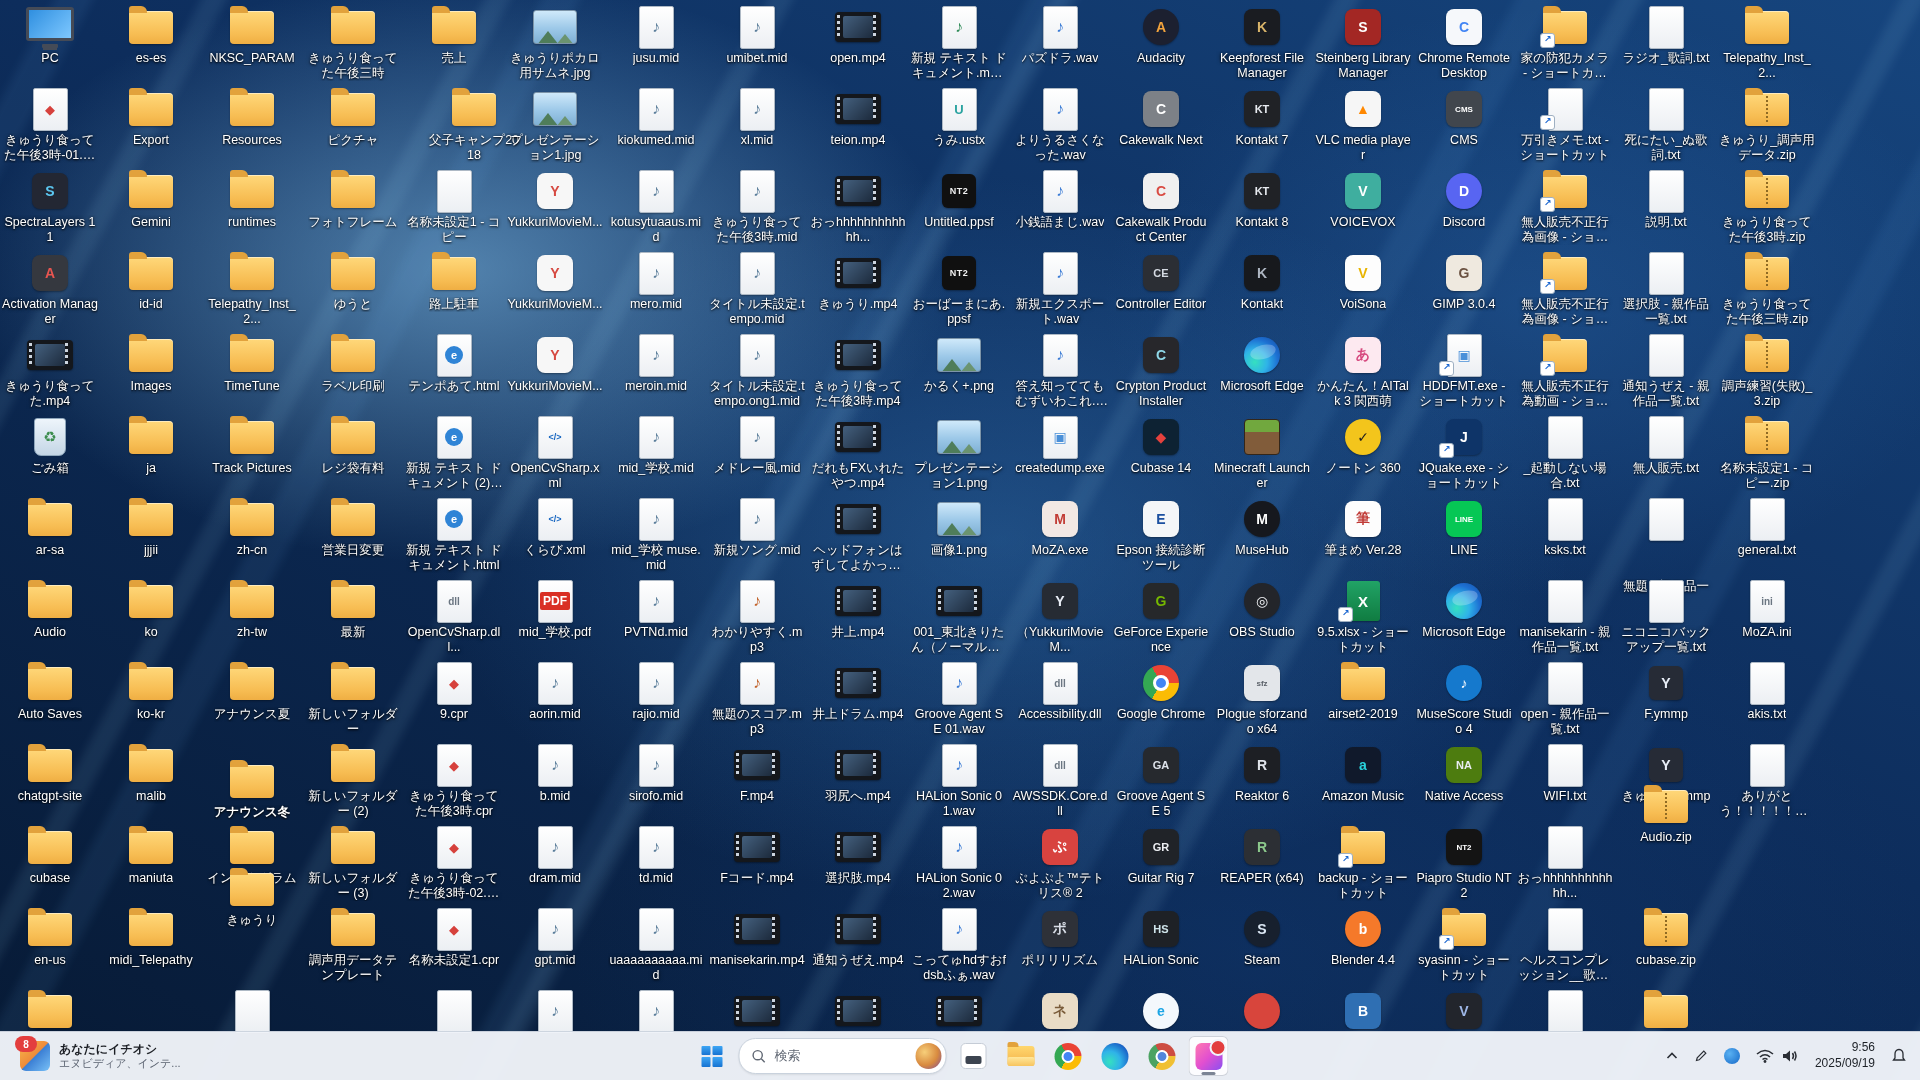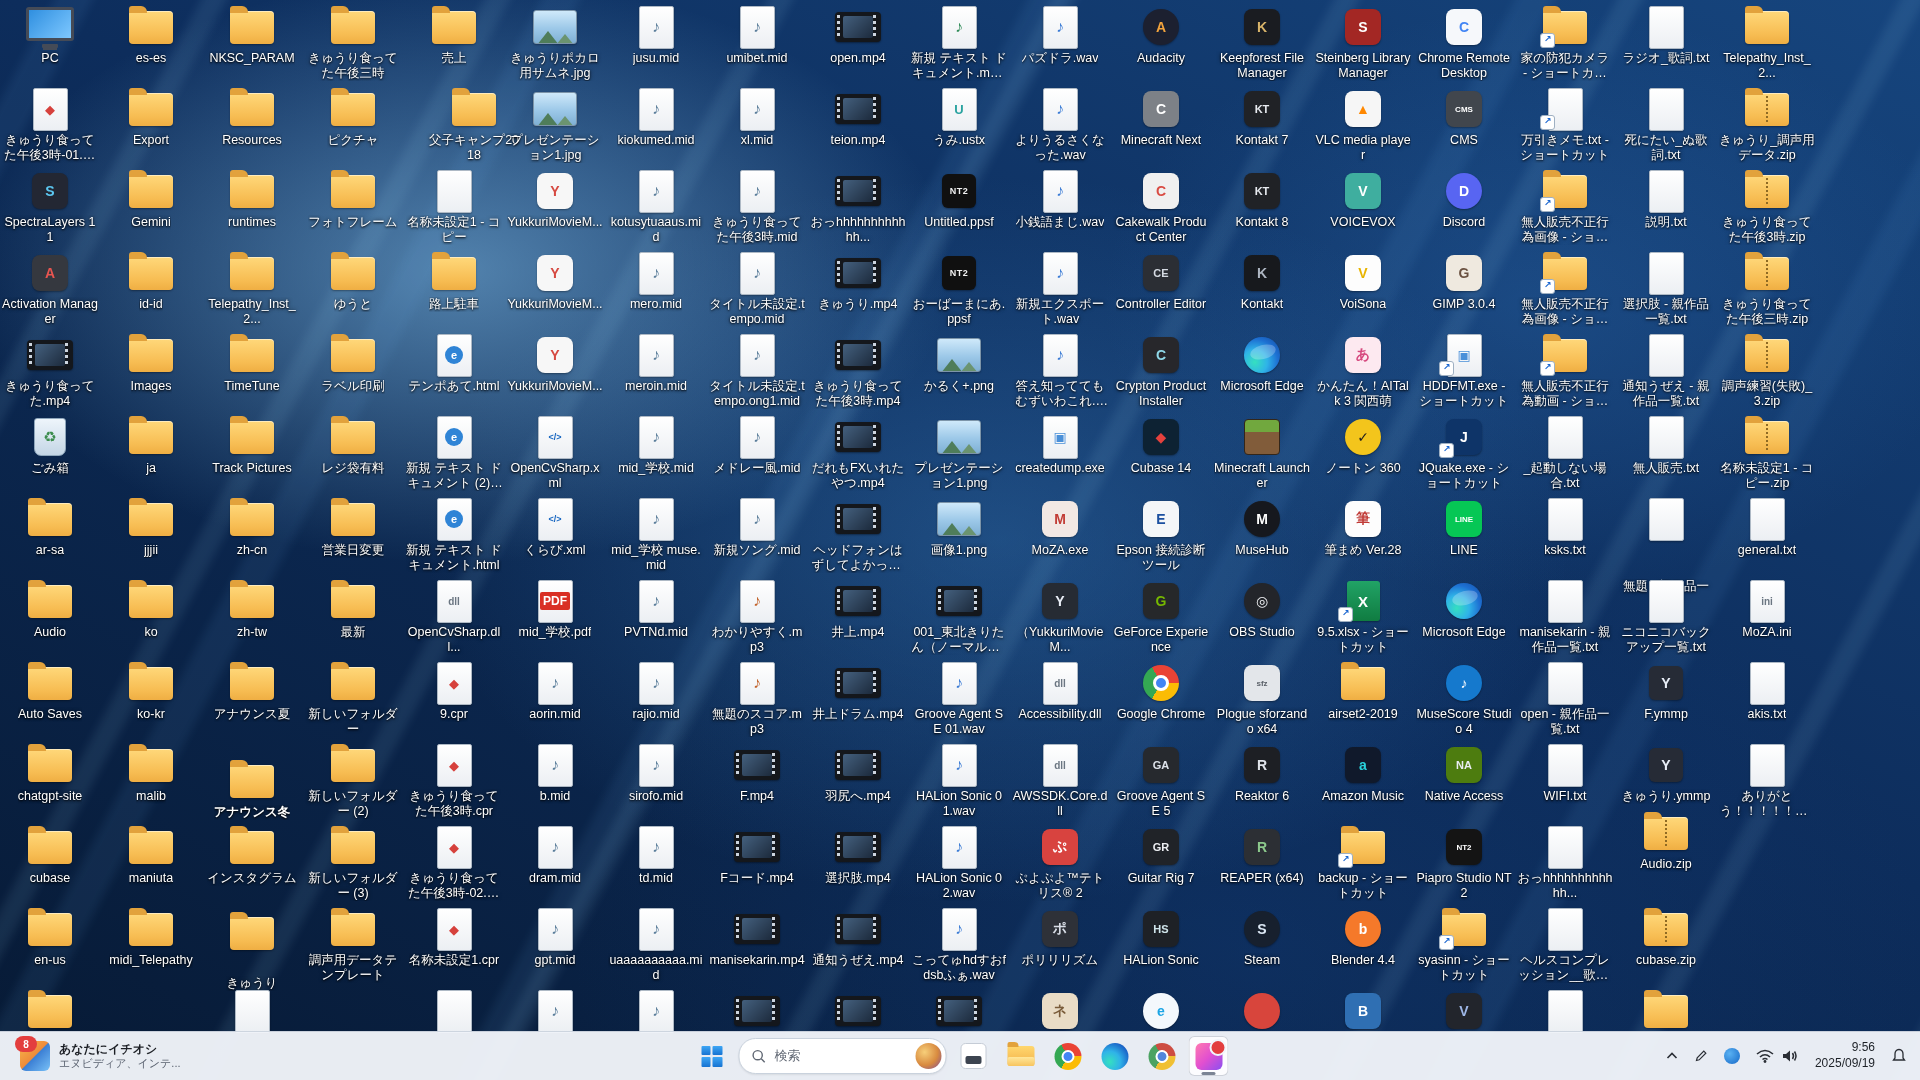--- a/index.html
+++ b/index.html
@@ -338,21 +338,21 @@
         <div class="fold"></div>
       </div>
       <div class="dlabel">アナウンス冬</div>
     </div>
     <div class="dicon" title="インスタグラム" style="left: 204px; top: 826px;">
       <div class="ic">
         <div class="fold"></div>
       </div>
       <div class="dlabel">インスタグラム</div>
     </div>
-    <div class="dicon" title="きゅうり" style="left: 204px; top: 912px; gap: 19px;">
+    <div class="dicon" title="きゅうり" style="left: 204px; top: 868px;">
       <div class="ic">
         <div class="fold"></div>
       </div>
       <div class="dlabel">きゅうり</div>
     </div>
     <div class="dicon" style="left: 204px; top: 990px;">
       <div class="ic">
         <div class="page t-txt">
           <span class="pgly"></span>
         </div>
@@ -1088,21 +1088,21 @@
     <div class="dicon" title="Audacity" style="left: 1113px; top: 6px;">
       <div class="ic">
         <div class="appico round" style="background: rgb(28, 32, 48); color: rgb(242, 163, 60);">A</div>
       </div>
       <div class="dlabel">Audacity</div>
     </div>
     <div class="dicon" title="Cakewalk Next" style="left: 1113px; top: 88px;">
       <div class="ic">
         <div class="appico" style="background: rgb(125, 129, 135); color: rgb(255, 255, 255);">C</div>
       </div>
-      <div class="dlabel">Minecraft Next</div>
+      <div class="dlabel">Cakewalk Next</div>
     </div>
     <div class="dicon" title="Cakewalk Product Center" style="left: 1113px; top: 170px;">
       <div class="ic">
         <div class="appico" style="background: rgb(240, 240, 240); color: rgb(217, 75, 67);">C</div>
       </div>
       <div class="dlabel">Cakewalk Product Center</div>
     </div>
     <div class="dicon" title="Controller Editor" style="left: 1113px; top: 252px;">
       <div class="ic">
         <div class="appico g2" style="background: rgb(43, 46, 52); color: rgb(213, 218, 226);">CE</div>
@@ -1574,21 +1574,21 @@
         <div class="sqico ymmpi">Y</div>
       </div>
       <div class="dlabel">F.ymmp</div>
     </div>
     <div class="dicon" title="きゅうり.ymmp" style="left: 1618px; top: 744px;">
       <div class="ic">
         <div class="sqico ymmpi">Y</div>
       </div>
       <div class="dlabel">きゅうり.ymmp</div>
     </div>
-    <div class="dicon" title="Audio.zip" style="left: 1618px; top: 812px;">
+    <div class="dicon" title="Audio.zip" style="left: 1618px; top: 785px;">
       <div class="ic">
         <div class="fold zipf"></div>
       </div>
       <div class="dlabel">Audio.zip</div>
     </div>
     <div class="dicon" title="cubase.zip" style="left: 1618px; top: 908px;">
       <div class="ic">
         <div class="fold zipf"></div>
       </div>
       <div class="dlabel">cubase.zip</div>

